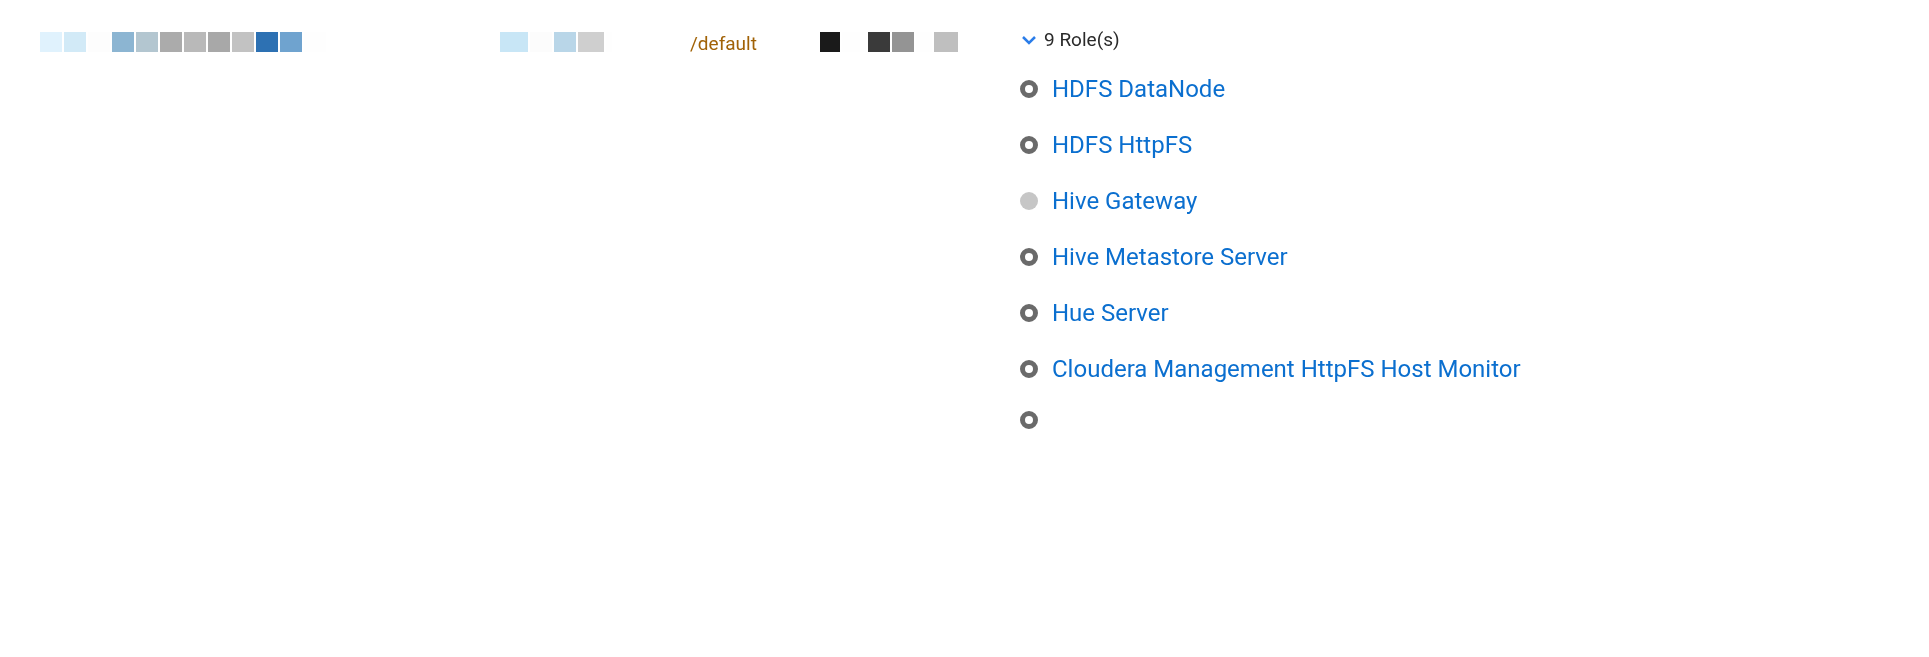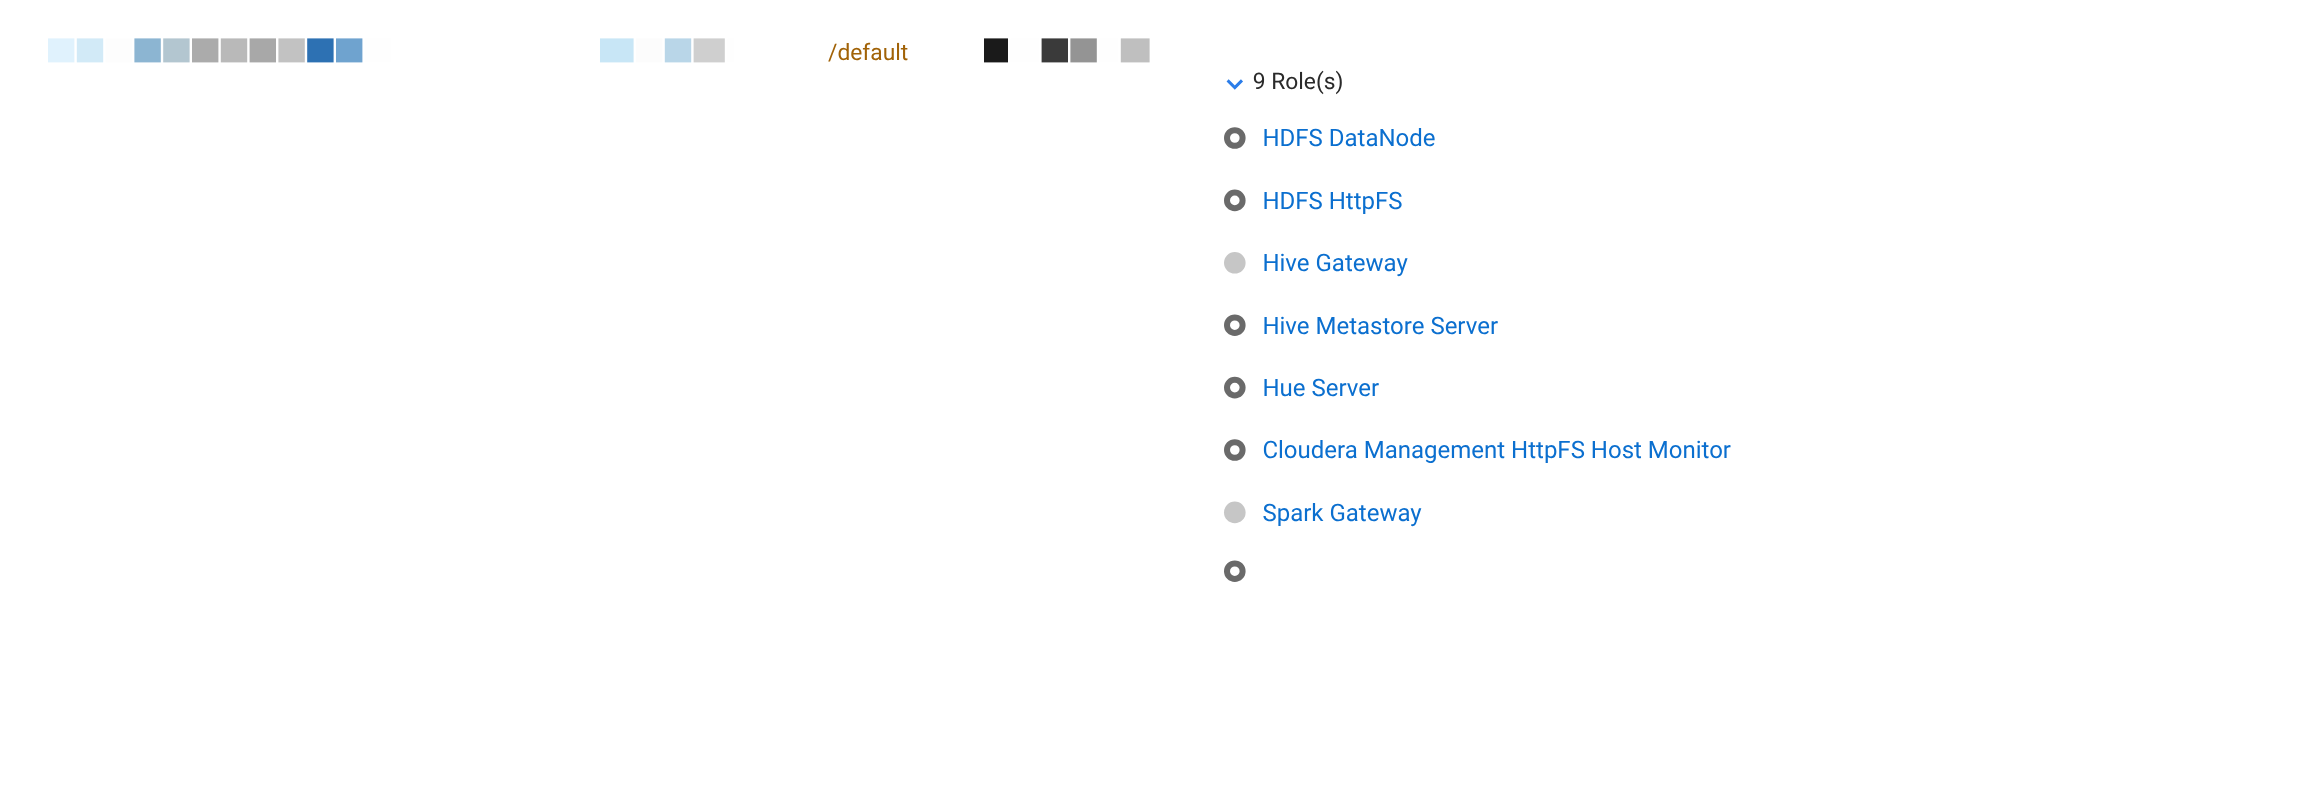--- a/index.html
+++ b/index.html
@@ -51,25 +51,24 @@
       gap: 0;
     }
 
     .blur-bar {
       height: 20px;
       display: inline-block;
     }
 
     .roles-header {
       display: flex;
-      align-items: flex-end;
+      align-items: center;
       gap: 6px;
       cursor: pointer;
       padding-bottom: 10px;
-      margin-top: 28px;
     }
     .chevron {
       width: 18px; height: 18px;
       display: inline-flex;
       align-items: center;
       justify-content: center;
     }
     .chevron svg { width: 16px; height: 16px; stroke: #2b7de9; stroke-width: 2.5; fill: none; }
     .roles-count {
       color: #2a2a2a;
@@ -91,21 +90,21 @@
     .status-ring {
       border: 5px solid #6a6a6a;
       background: #fff;
     }
     .status-dot {
       background: #c6c6c6;
     }
     .role-link {
       color: #0b6fcf;
       text-decoration: none;
-      font-size: 20px;
+      font-size: 24px;
       cursor: pointer;
     }
   </style>
 </head>
 <body>
 
 <div class="row">
 
   <div class="col col-name" id="name-blur">
       <span class="blur-bar" style="width: 22px; background: rgb(224, 242, 253);"></span>
@@ -171,22 +170,18 @@
         </div>
         <div class="role-item">
           <span class="status-icon status-ring"></span>
           <a class="role-link">Hue Server</a>
         </div>
         <div class="role-item">
           <span class="status-icon status-ring"></span>
           <a class="role-link">Cloudera Management HttpFS Host Monitor</a>
         </div>
         <div class="role-item">
-          <span class="status-icon status-dot"></span>
-          <a class="role-link">Spark Gateway</a>
-        </div>
-        <div class="role-item">
           <span class="status-icon status-ring"></span>
         </div>
       </div>
   </div>
 
 </div>
 
 </body></html>

